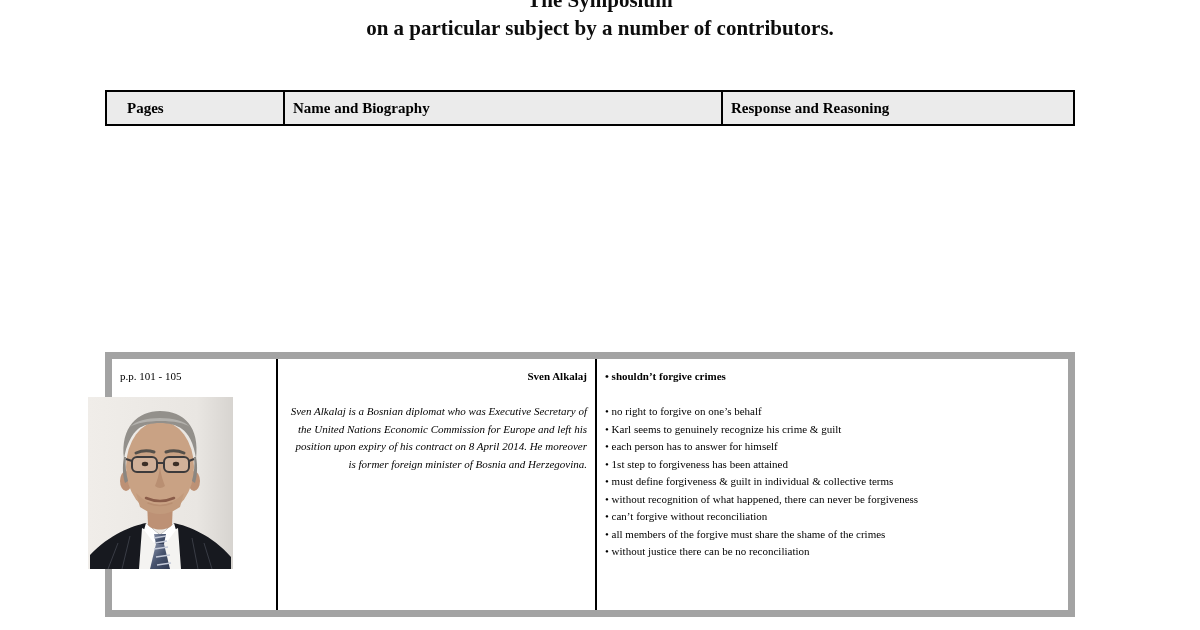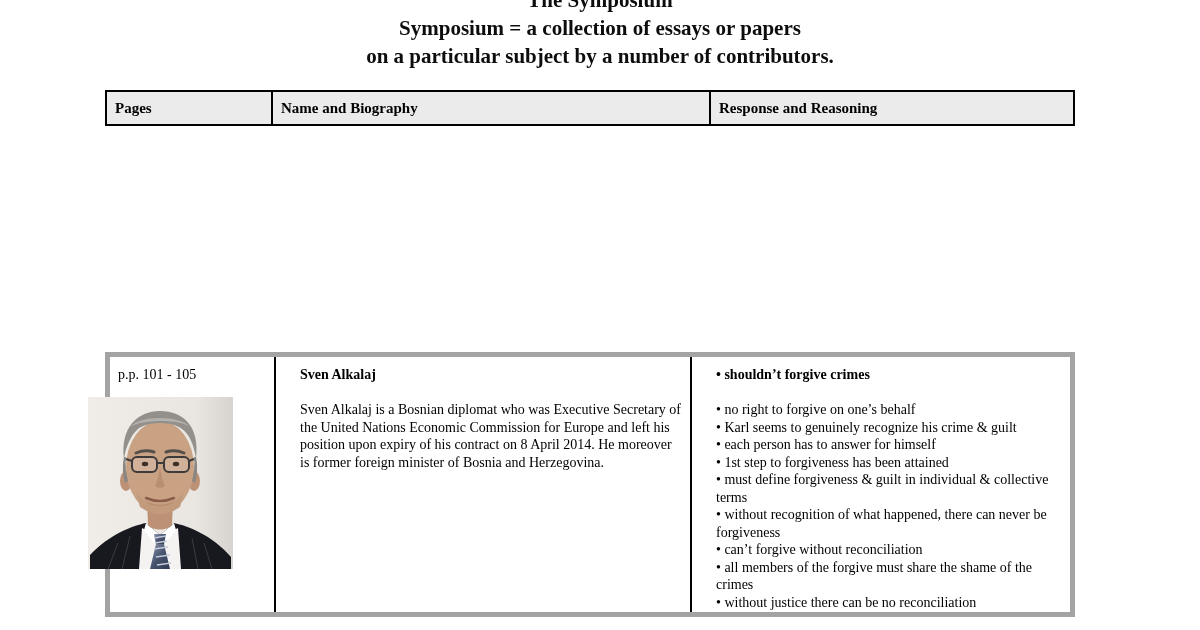--- a/index.html
+++ b/index.html
@@ -11,63 +11,62 @@
   
   .title-block {
     position: absolute; top: -14px; left: 0; width: 1200px;
     text-align: center; font-weight: bold; font-size: 21px; line-height: 28px;
     color: #0d0d0d;
   }
 
   
   .thead {
     position: absolute; left: 105px; top: 90px; width: 970px; height: 36px;
-    display: flex; border: 2px solid #000; background: #ebebeb;
+    display: flex; border: 2px solid #000; background: #ebebeb; padding-left: 12px;
   }
   .thead .th {
     display: flex; align-items: center;
     padding: 0 8px; font-weight: bold; font-size: 15px;
     border-right: 2px solid #000; height: 100%;
   }
   .thead .th:nth-child(1) { width: 166px; }
   .thead .th:nth-child(2) { width: 438px; }
   .thead .th:nth-child(3) { flex: 1; border-right: none; }
 
   
   .trow {
     position: absolute; left: 105px; top: 352px; width: 970px; height: 265px;
-    display: flex; border: 5px solid #a3a3a3; background: #fff;
-    font-size: 14px; line-height: 17.5px; gap: 16px;
+    display: flex; border: 7px solid #a3a3a3; background: #fff;
+    font-size: 11px; line-height: 17.5px;
   }
   .trow .td { border-right: 2px solid #000; height: 100%; padding: 9px 8px; }
   .trow .td1 { width: 166px; }
-  .trow .td2 { width: 400px; }
+  .trow .td2 { width: 319px; text-align: right; }
   .trow .td3 { flex: 1; border-right: none; }
 
   .name { font-weight: bold; margin-bottom: 17.5px; }
-  .bio  { margin-bottom: 30px; }
+  .bio  { margin-bottom: 30px; font-style: italic; }
 
   .resp-heading { font-weight: bold; margin-bottom: 17.5px; }
   .bullets .bullet { min-height: 17.5px; }
 
   
   .photo {
     position: absolute; left: 88px; top: 397px; width: 145px; height: 172px;
     z-index: 5; overflow: hidden;
   }
   .photo svg { display: block; width: 145px; height: 172px; }
 </style>
 </head>
 <body>
 
 <div class="page">
 
   <div class="title-block">
     <div>The Symposium</div>
-    <div>Symposium = a collection of essays or papers</div>
     <div>on a particular subject by a number of contributors.</div>
   </div>
 
   <div class="thead">
       <div class="th">Pages</div>
       <div class="th">Name and Biography</div>
       <div class="th">Response and Reasoning</div>
     </div>
 
   <div class="trow">

